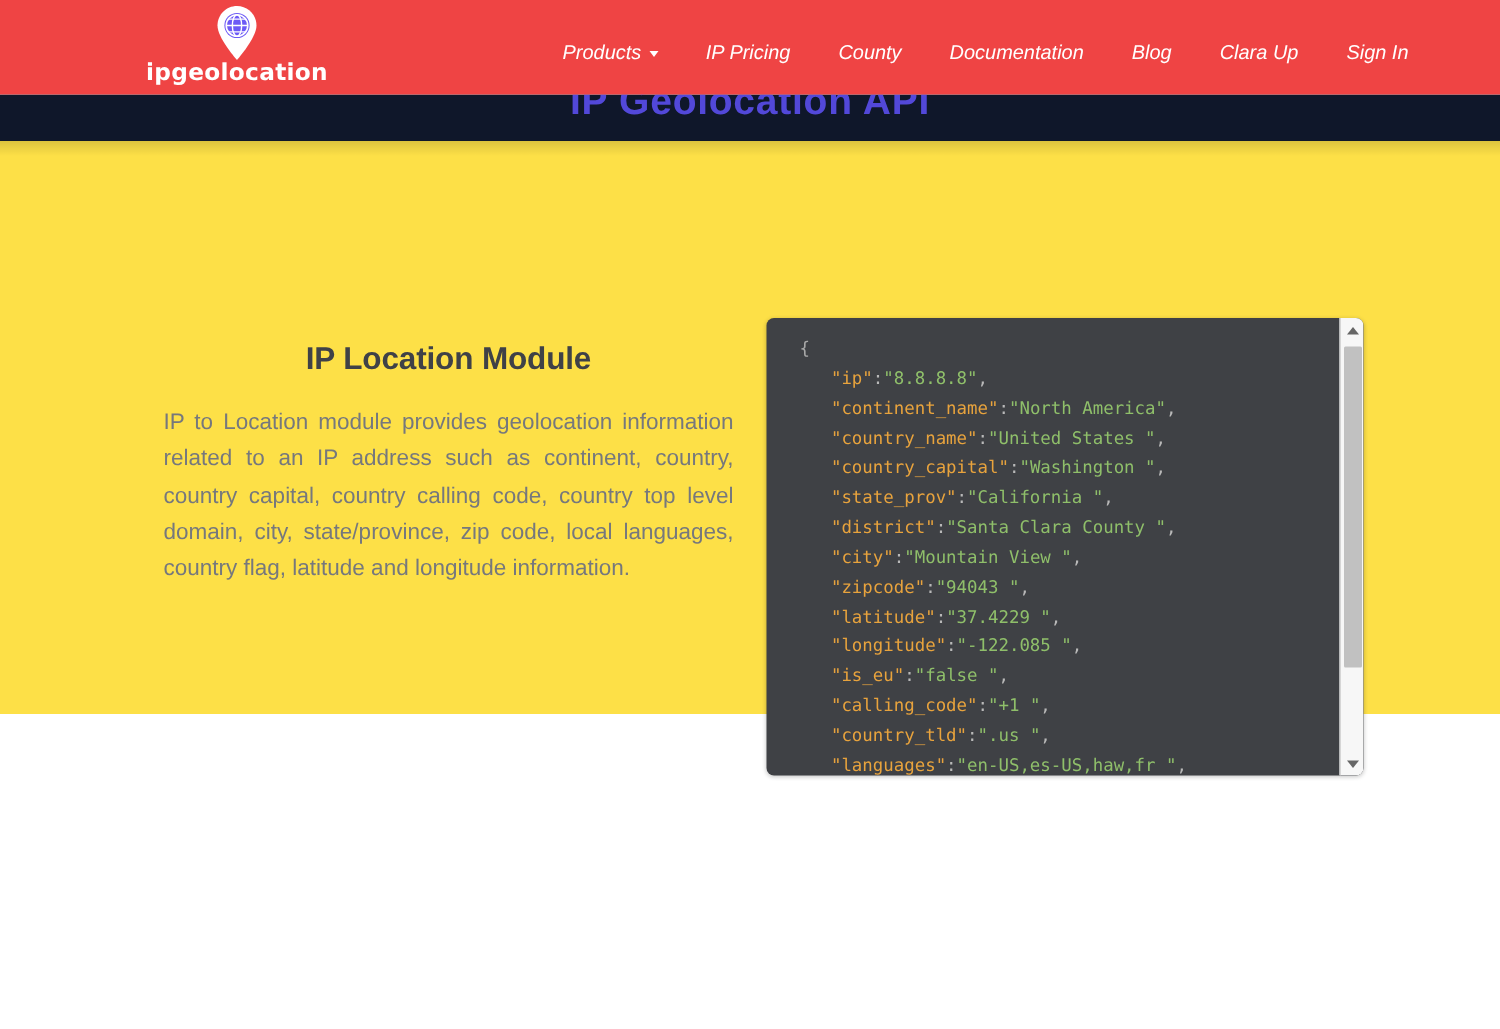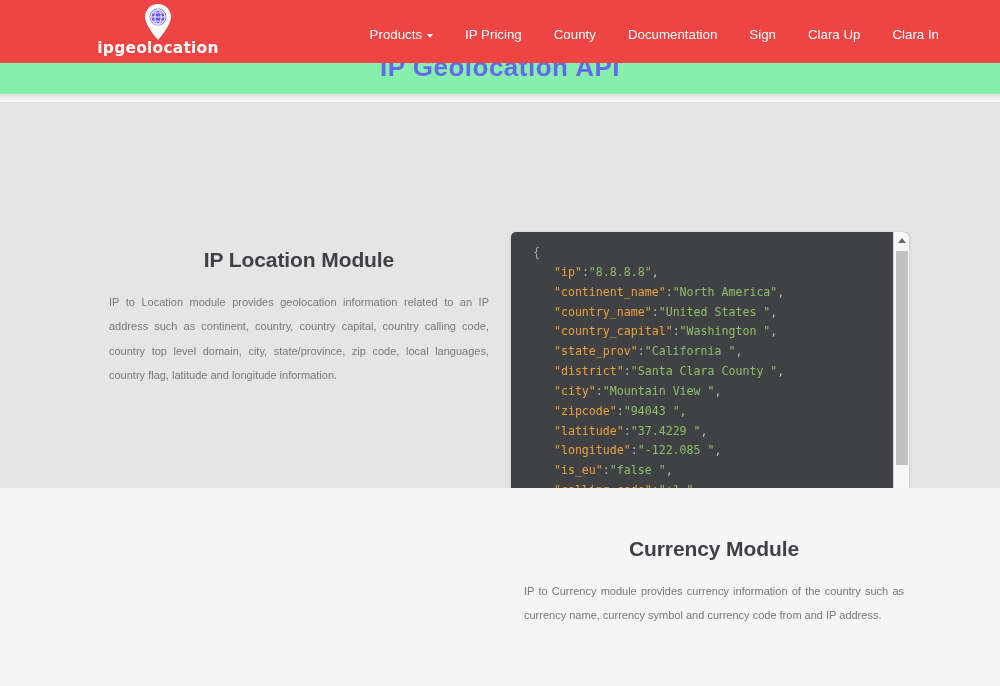--- a/index.html
+++ b/index.html
@@ -57,20 +57,21 @@
     font-family: "DejaVu Sans", sans-serif;
   }
 
   .navlinks {
     position: absolute;
     right: 45px;
     top: 26px;
     display: flex;
     align-items: center;
     gap: 0px;
+    font-style: italic;
   }
 
   .navlink {
     color: #ffffff;
     font-size: 13.3px;
     line-height: 18px;
     text-decoration: none;
     padding: 0 16px;
     white-space: nowrap;
     display: inline-flex;
@@ -87,21 +88,21 @@
     position: relative;
     top: 1px;
   }
 
   
   .subband {
     position: absolute;
     top: 63px; left: 0;
     width: 1000px;
     height: 31px;
-    background: #86efac;
+    background: #0f172a;
     overflow: hidden;
     z-index: 4;
   }
   .subband-text {
     position: absolute;
     left: 0; right: 0;
     top: -11px;
     text-align: center;
     color: #5f52f8;
     font-size: 26px;
@@ -118,21 +119,21 @@
     background: linear-gradient(to bottom, rgba(0,0,0,0.13), rgba(0,0,0,0));
     z-index: 3;
   }
 
   
   .section {
     position: absolute;
     left: 0;
     width: 1000px;
   }
-  .section-a { top: 102px; height: 394px; background: #e5e5e5; }
+  .section-a { top: 82px; height: 394px; background: #fde047; }
   .section-b { top: 488px; height: 198px; background: #f5f5f6; }
 
   .row {
     position: absolute;
     left: 0; top: 0;
     width: 1000px; height: 100%;
   }
 
   .col-text {
     position: absolute;
@@ -144,21 +145,21 @@
     font-size: 21px;
     font-weight: bold;
     text-align: center;
     line-height: 26px;
     margin-bottom: 17px;
     letter-spacing: -0.1px;
   }
 
   .module-desc {
     color: #76787d;
-    font-size: 11px;
+    font-size: 15px;
     line-height: 24.3px;
     text-align: justify;
     text-justify: inter-word;
   }
 
   
   .codebox {
     position: absolute;
     background: #3f4145;
     border-radius: 5px;
@@ -259,27 +260,27 @@
       <a class="navlink" href="#">
         <span>IP Pricing</span>
       </a>
       <a class="navlink" href="#">
         <span>County</span>
       </a>
       <a class="navlink" href="#">
         <span>Documentation</span>
       </a>
       <a class="navlink" href="#">
-        <span>Sign</span>
+        <span>Blog</span>
       </a>
       <a class="navlink" href="#">
         <span>Clara Up</span>
       </a>
       <a class="navlink" href="#">
-        <span>Clara In</span>
+        <span>Sign In</span>
       </a>
     </div>
   </nav>
 
   <div class="subband">
     <div class="subband-text">IP Geolocation API</div>
   </div>
   <div class="band-shadow"></div>
 
   <div class="section section-a">
@@ -313,24 +314,14 @@
           <div class="sb-thumb"></div>
           <div class="sb-arrow down">
             <span class="tri-down"></span>
           </div>
         </div>
       </div>
 
     </div>
   </div>
 
-  <div class="section section-b">
-    <div class="row">
-
-      <div class="col-text" style="left:524px; top:48px;">
-        <div class="module-title">Currency Module</div>
-        <div class="module-desc">IP to Currency module provides currency information of the country such as currency name, currency symbol and currency code from and IP address.</div>
-      </div>
-
-    </div>
-  </div>
 
 </div>
 
 </body></html>

